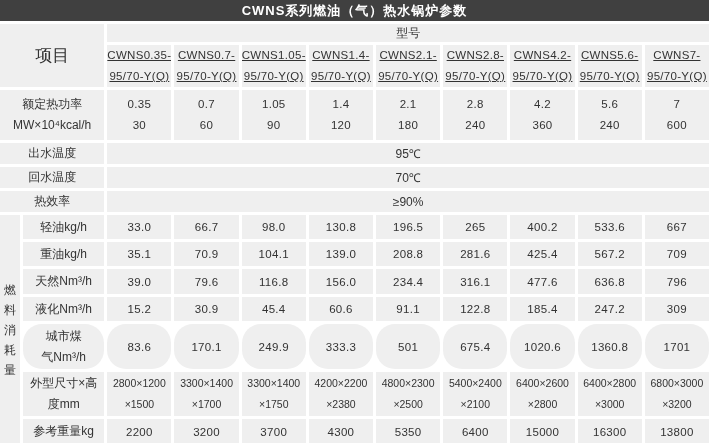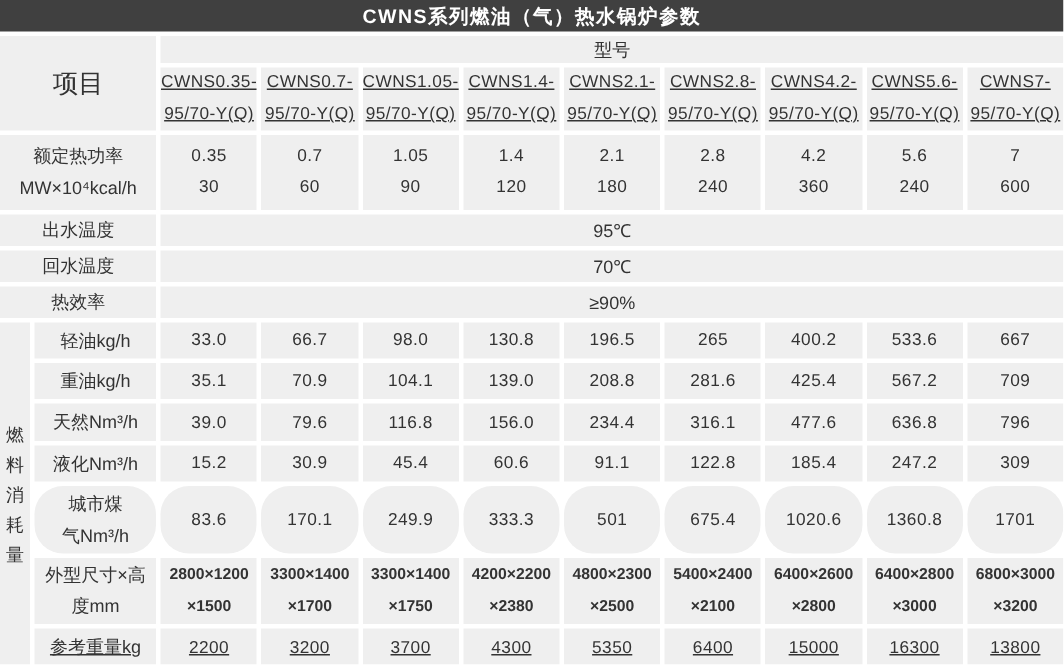--- a/index.html
+++ b/index.html
@@ -41,27 +41,27 @@
     overflow: hidden;
   }
   .r-hdr1 td   { height: 18px; }
   .r-models td { height: 42px; text-decoration: underline; }
   .r-power td  { height: 50px; }
   .r-temp td   { height: 21px; }
   .r-fuel td   { height: 24px; }
   .r-fuel3 td  { height: 25px; }
   .r-city td   { height: 45px; border-radius: 19px; }
   .r-dims td   { height: 44px; }
-  .r-weight td { height: 25px; text-decoration: underline; }
+  .r-weight td { height: 25px; }
   .corner   { font-size: 17px; }
   .modelhdr { font-size: 12px; }
   .model    { font-size: 11px; }
   .lbl      { font-size: 12px; }
   .val      { font-size: 11.5px; letter-spacing: 0.3px; }
-  .dim      { font-size: 10.5px; letter-spacing: 0; font-weight: bold; }
+  .dim      { font-size: 10.5px; letter-spacing: 0; }
   .merged   { font-size: 12px; }
   .ln       { line-height: 21px; }
   .vcell {
     font-size: 12px;
     line-height: 20px;
     text-align: center;
     vertical-align: middle;
   }
 </style>
 </head>

